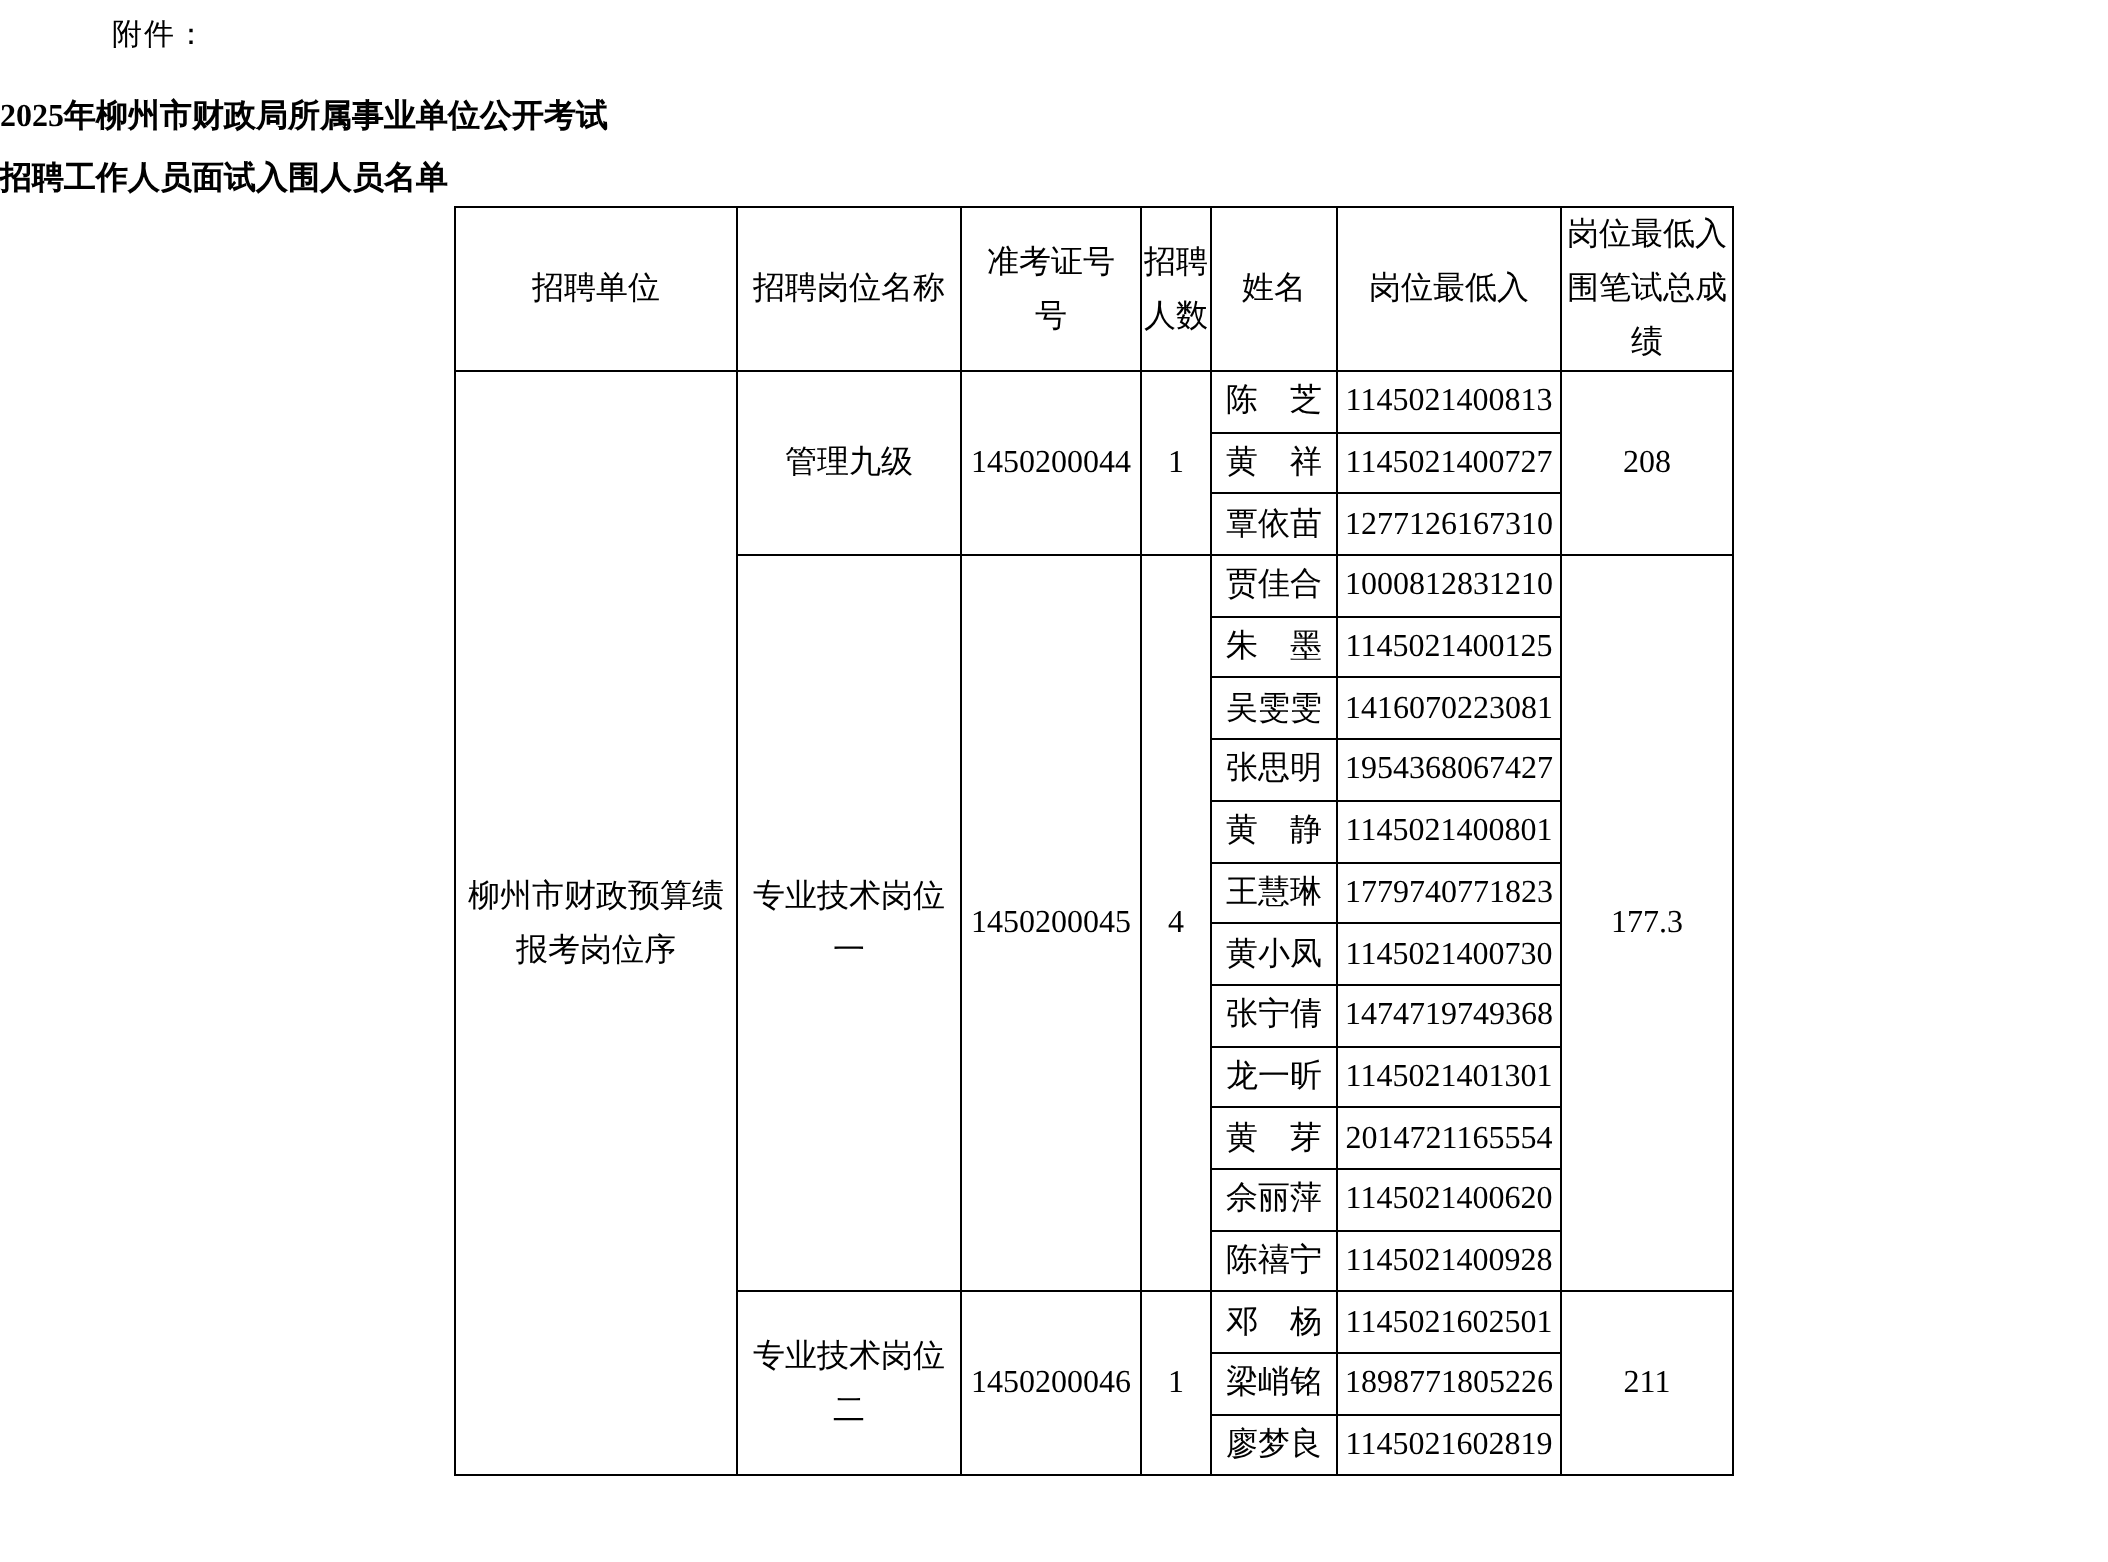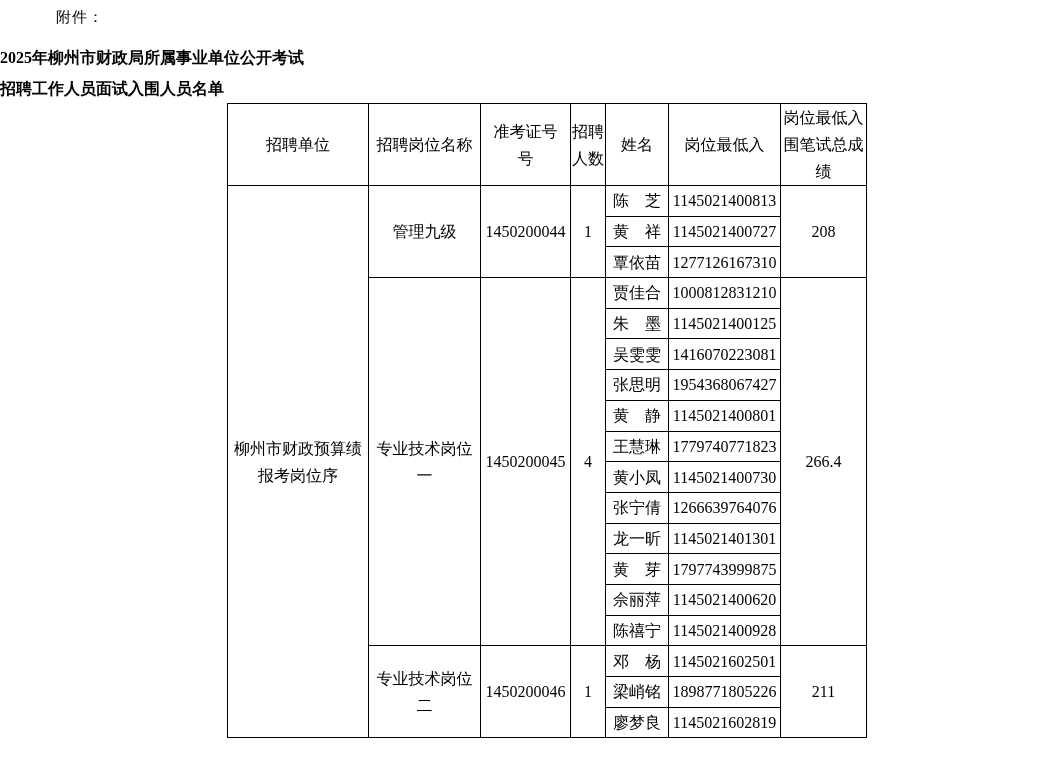--- a/index.html
+++ b/index.html
@@ -113,21 +113,21 @@
           <td>覃依苗</td>
           <td>1277126167310</td>
         </tr>
         <tr>
           <td rowspan="12">专业技术岗位
 一</td>
           <td rowspan="12">1450200045</td>
           <td rowspan="12">4</td>
           <td>贾佳合</td>
           <td>1000812831210</td>
-          <td rowspan="12">266.4</td>
+          <td rowspan="12">177.3</td>
         </tr>
         <tr>
           <td>朱　墨</td>
           <td>1145021400125</td>
         </tr>
         <tr>
           <td>吴雯雯</td>
           <td>1416070223081</td>
         </tr>
         <tr>
@@ -141,29 +141,29 @@
         <tr>
           <td>王慧琳</td>
           <td>1779740771823</td>
         </tr>
         <tr>
           <td>黄小凤</td>
           <td>1145021400730</td>
         </tr>
         <tr>
           <td>张宁倩</td>
-          <td>1266639764076</td>
+          <td>1474719749368</td>
         </tr>
         <tr>
           <td>龙一昕</td>
           <td>1145021401301</td>
         </tr>
         <tr>
           <td>黄　芽</td>
-          <td>1797743999875</td>
+          <td>2014721165554</td>
         </tr>
         <tr>
           <td>佘丽萍</td>
           <td>1145021400620</td>
         </tr>
         <tr>
           <td>陈禧宁</td>
           <td>1145021400928</td>
         </tr>
         <tr>

